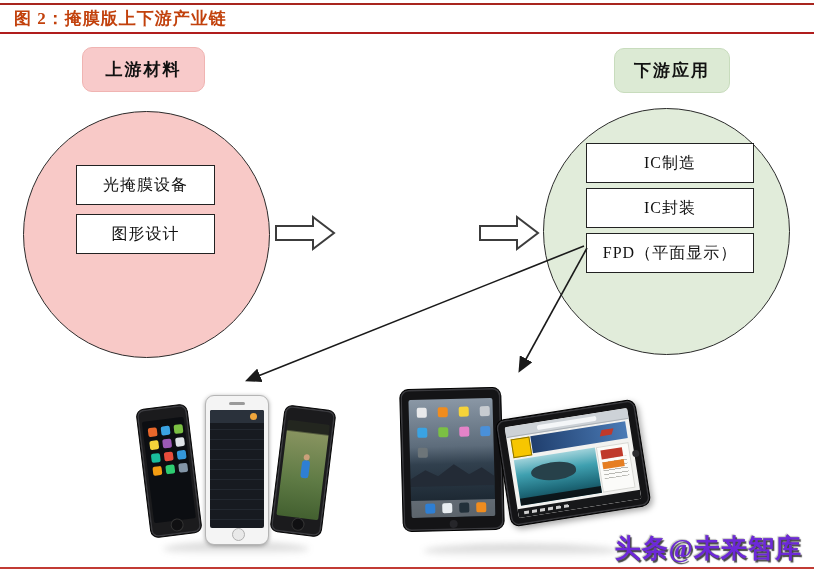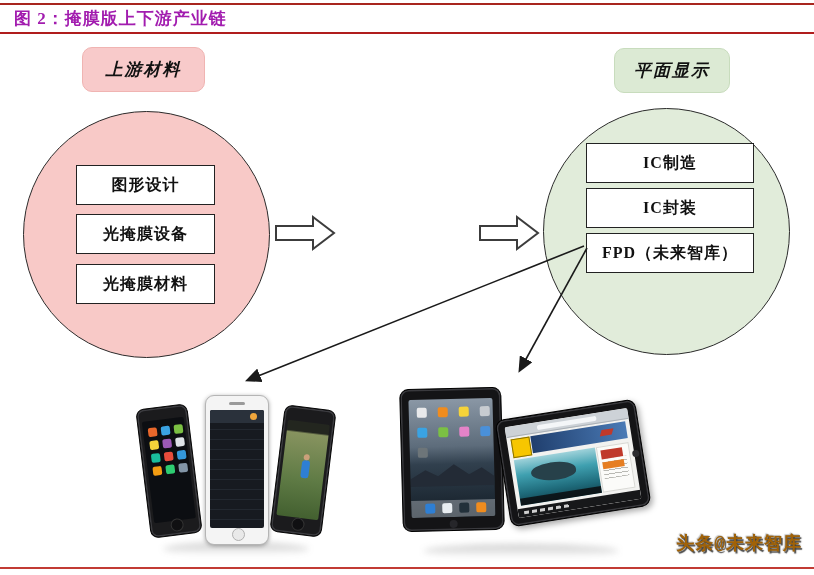--- a/index.html
+++ b/index.html
@@ -2,32 +2,32 @@
 <html><head>
 <meta charset="utf-8">
 <style>
   html,body{margin:0;padding:0;background:#fff;}
   .page{position:relative;width:814px;height:575px;background:#fff;overflow:hidden;
         font-family:"Liberation Serif","DejaVu Serif",serif;color:#111;}
   .rule{position:absolute;left:0;width:814px;background:#a8251e;}
   .rule-top{top:3px;height:2px;}
   .rule-under{top:32px;height:2px;background:#b01d1d;}
   .rule-bottom{top:567px;height:2px;background:#c23b34;}
-  .fig-title{position:absolute;left:14px;top:7px;font-size:17px;font-weight:700;color:#a21caf;letter-spacing:1px;}
+  .fig-title{position:absolute;left:14px;top:7px;font-size:17px;font-weight:700;color:#c2410c;letter-spacing:1px;}
 
   .tag{position:absolute;height:43px;display:flex;align-items:center;justify-content:center;
-       font-size:17px;font-weight:600;border-radius:10px;letter-spacing:2px;font-style:italic;}
+       font-size:17px;font-weight:600;border-radius:10px;letter-spacing:2px;}
   .tag-pink{left:82px;top:47px;width:121px;background:#f8caca;border:1px solid #f0b4b2;}
   .tag-green{left:614px;top:48px;width:114px;background:#dcead4;border:1px solid #c8dcbd;}
 
   .circle{position:absolute;width:245px;height:245px;border-radius:50%;border:1.5px solid #2b2b2b;}
   .circle-pink{left:23px;top:111px;background:#f8c9c7;}
   .circle-green{left:543px;top:108px;background:#e1ecda;}
   .wbox{position:absolute;background:#fff;border:1.5px solid #222;display:flex;align-items:center;
-        justify-content:center;font-size:16px;font-weight:700;letter-spacing:1px;white-space:nowrap;}
+        justify-content:center;font-size:16px;font-weight:400;letter-spacing:1px;white-space:nowrap;}
   .circle-pink .wbox{left:52px;width:137px;height:38px;}
   .circle-pink .wbox:nth-of-type(1){top:53px;}
   .circle-pink .wbox:nth-of-type(2){top:102px;}
   .circle-pink .wbox:nth-of-type(3){top:152px;}
   .circle-green .wbox{left:42px;width:166px;height:38px;}
   .circle-green .wbox:nth-of-type(1){top:34px;}
   .circle-green .wbox:nth-of-type(2){top:79px;}
   .circle-green .wbox:nth-of-type(3){top:124px;}
   .circle-green .wbox:nth-of-type(4){top:169px;}
 
@@ -91,47 +91,46 @@
   .sea-caption{position:absolute;left:0;right:0;bottom:0;height:7px;background:rgba(10,12,14,.85);}
   .web-sidebar{position:absolute;right:4px;top:34px;width:31px;bottom:12px;background:#fbfbf9;border:1px solid #d8d8d4;
       background-image:linear-gradient(#c0392b 0 0),linear-gradient(#e67e22 0 0),
         repeating-linear-gradient(180deg,transparent 0 3px,#b9b9b4 3px 4px);
       background-size:70% 9px,70% 7px,80% 46%;background-position:3px 3px,3px 15px,3px 52%;background-repeat:no-repeat;}
   .web-footer{position:absolute;left:0;right:0;bottom:0;height:9px;background:#17181a;}
   .web-footer::after{content:"";position:absolute;left:6px;top:3px;width:46px;height:3px;
       background:repeating-linear-gradient(90deg,#cfcfcf 0 5px,transparent 5px 8px);}
   .pad-home-side{position:absolute;right:3px;top:50%;width:7px;height:7px;margin-top:-3.5px;border-radius:50%;background:#2b2b2f;}
 
-  .watermark{position:absolute;right:12px;top:531px;font-size:18px;font-weight:700;letter-spacing:1px;
-      font-family:Liberation Mono, monospace;color:#a16207;
+  .watermark{position:absolute;right:12px;top:531px;font-size:26px;font-weight:700;letter-spacing:1px;
+      font-family:Liberation Serif, serif;color:#6d28d9;
       text-shadow:1.5px 1.5px 1px rgba(60,60,60,.95),-1px -1px 1px rgba(150,150,150,.55),0 0 1px #777;}
 </style>
 </head>
 <body>
 
 <div class="page">
 
   <div class="rule rule-top"></div>
   <div class="fig-title">图 2：掩膜版上下游产业链</div>
   <div class="rule rule-under"></div>
 
   <div class="tag tag-pink">上游材料</div>
-  <div class="tag tag-green">平面显示</div>
+  <div class="tag tag-green">下游应用</div>
 
   <div class="circle circle-pink">
+    <div class="wbox">光掩膜设备</div>
     <div class="wbox">图形设计</div>
-    <div class="wbox">光掩膜设备</div>
-    <div class="wbox">光掩膜材料</div>
   </div>
 
 
   <div class="circle circle-green">
     <div class="wbox">IC制造</div>
     <div class="wbox">IC封装</div>
-    <div class="wbox">FPD（未来智库）</div>
+    <div class="wbox">FPD（平面显示）</div>
   </div>
 
   <div class="phones">
     <div class="phone p-black p-left">
       <div class="p-screen">
           <div class="icon-dots"></div>
         </div>
       <div class="p-home"></div>
     </div>
     <div class="phone p-black p-right">

